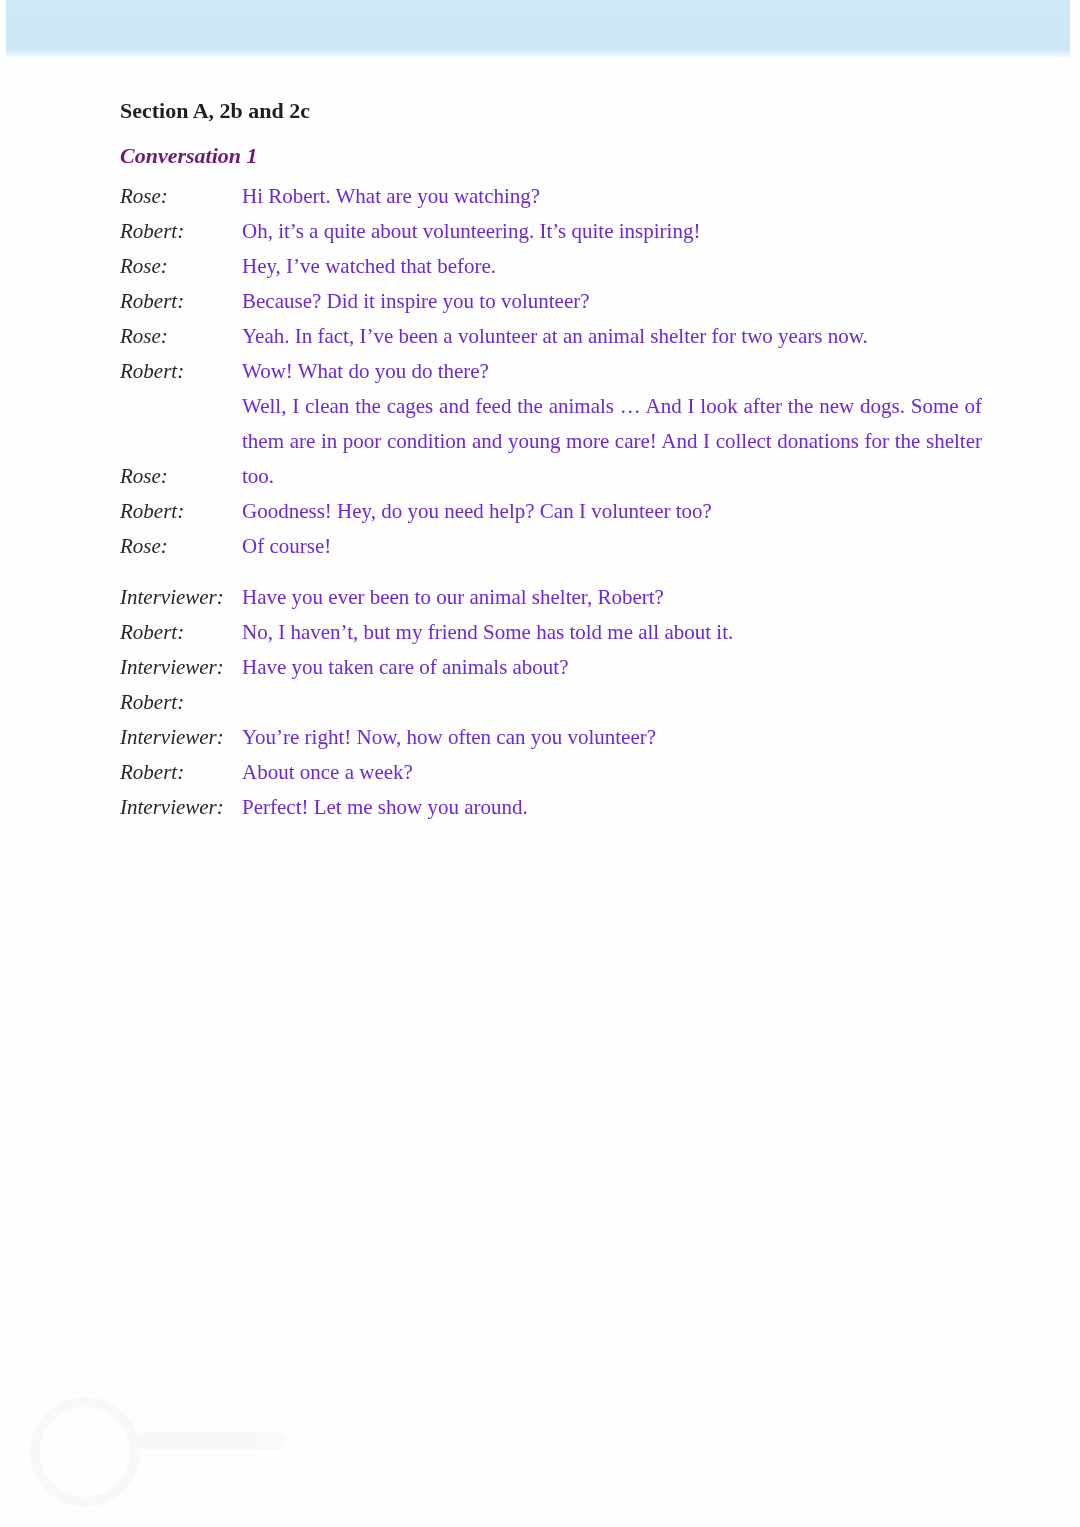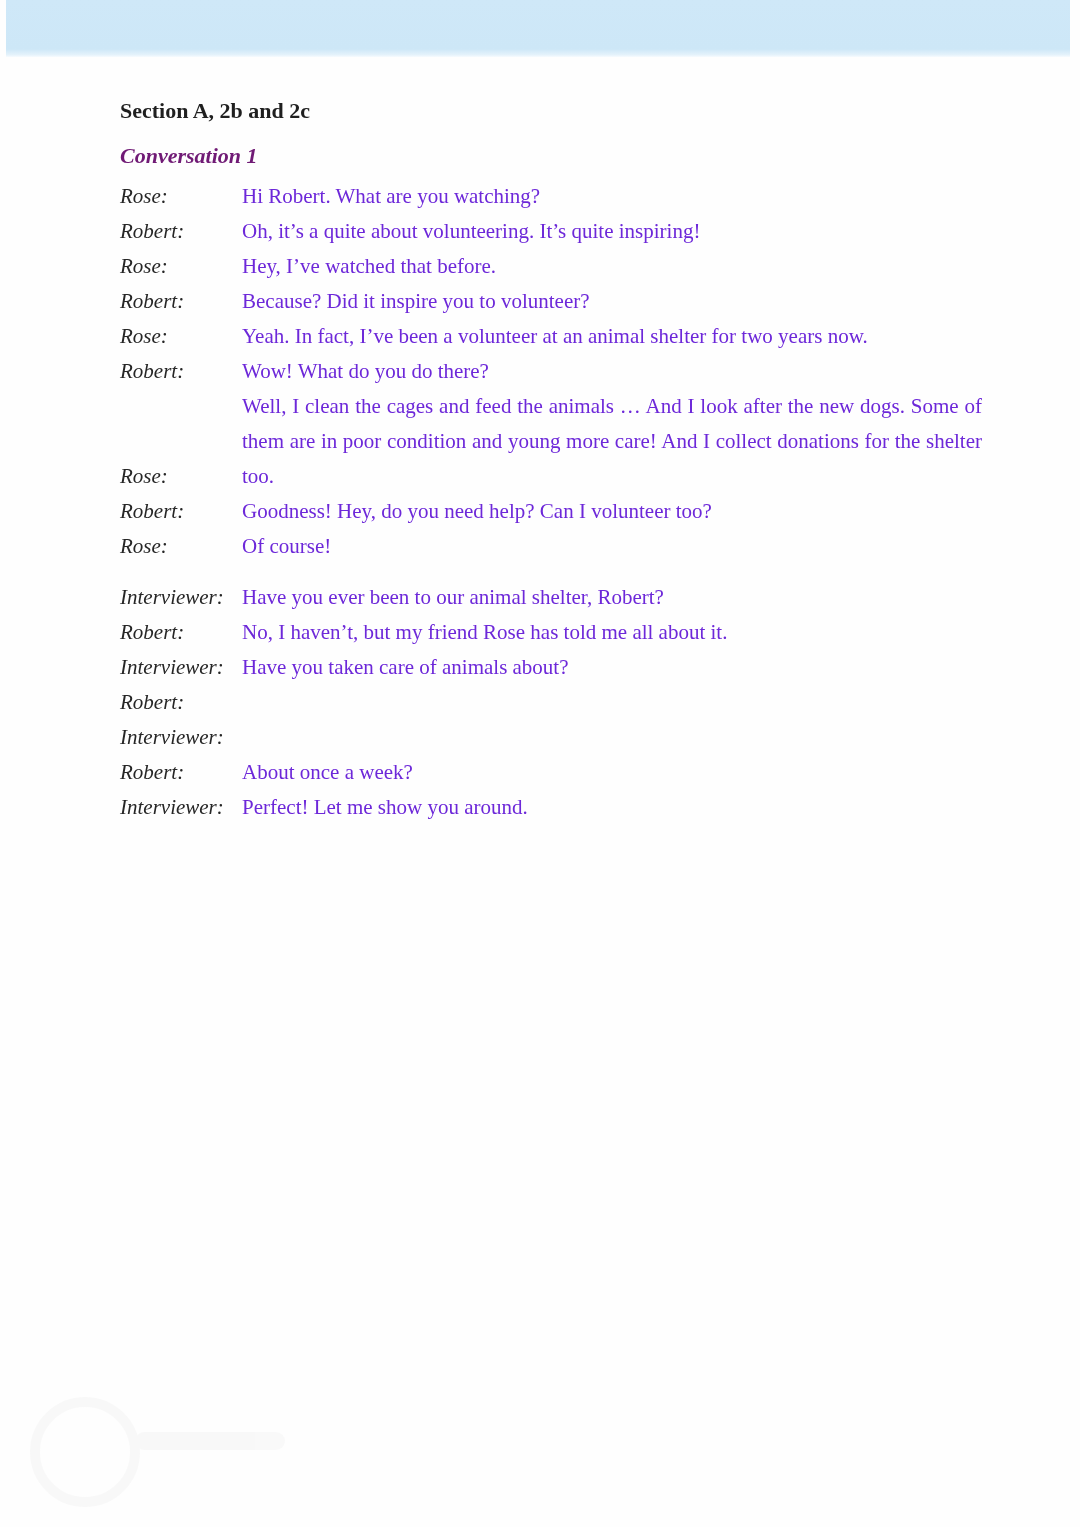--- a/index.html
+++ b/index.html
@@ -149,31 +149,32 @@
             <span class="dialogue">Of course!</span>
           </div>
         </div>
         <div class="conversation">
           <div class="line">
             <span class="speaker">Interviewer:</span>
             <span class="dialogue">Have you ever been to our animal shelter, Robert?</span>
           </div>
           <div class="line">
             <span class="speaker">Robert:</span>
-            <span class="dialogue">No, I haven’t, but my friend Rose has told me all about it.</span>
+            <span class="dialogue">No, I haven’t, but my friend Some has told me all about it.</span>
           </div>
           <div class="line">
             <span class="speaker">Interviewer:</span>
             <span class="dialogue">Have you taken care of animals about?</span>
           </div>
           <div class="line">
             <span class="speaker">Robert:</span>
           </div>
           <div class="line">
             <span class="speaker">Interviewer:</span>
+            <span class="dialogue">You’re right! Now, how often can you volunteer?</span>
           </div>
           <div class="line">
             <span class="speaker">Robert:</span>
             <span class="dialogue">About once a week?</span>
           </div>
           <div class="line">
             <span class="speaker">Interviewer:</span>
             <span class="dialogue">Perfect! Let me show you around.</span>
           </div>
         </div>

